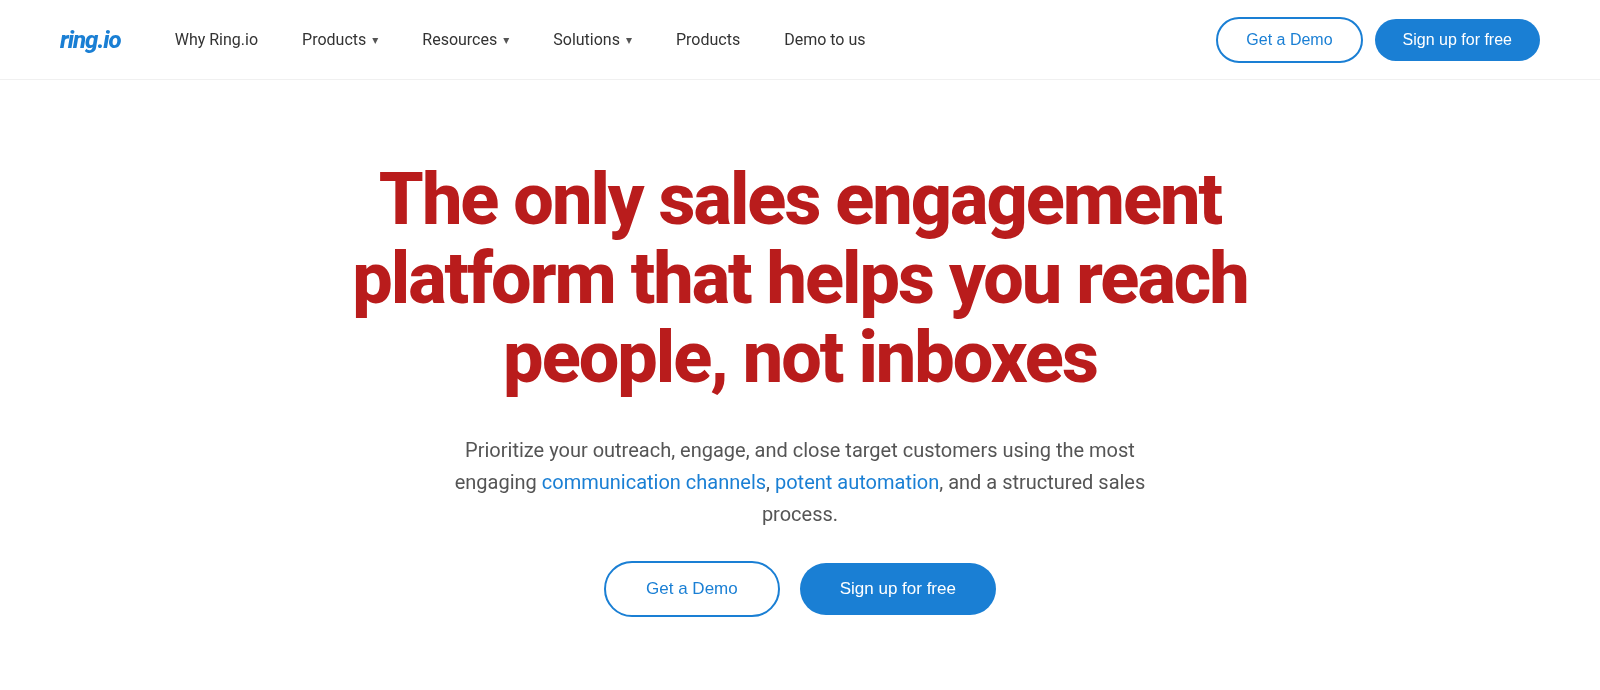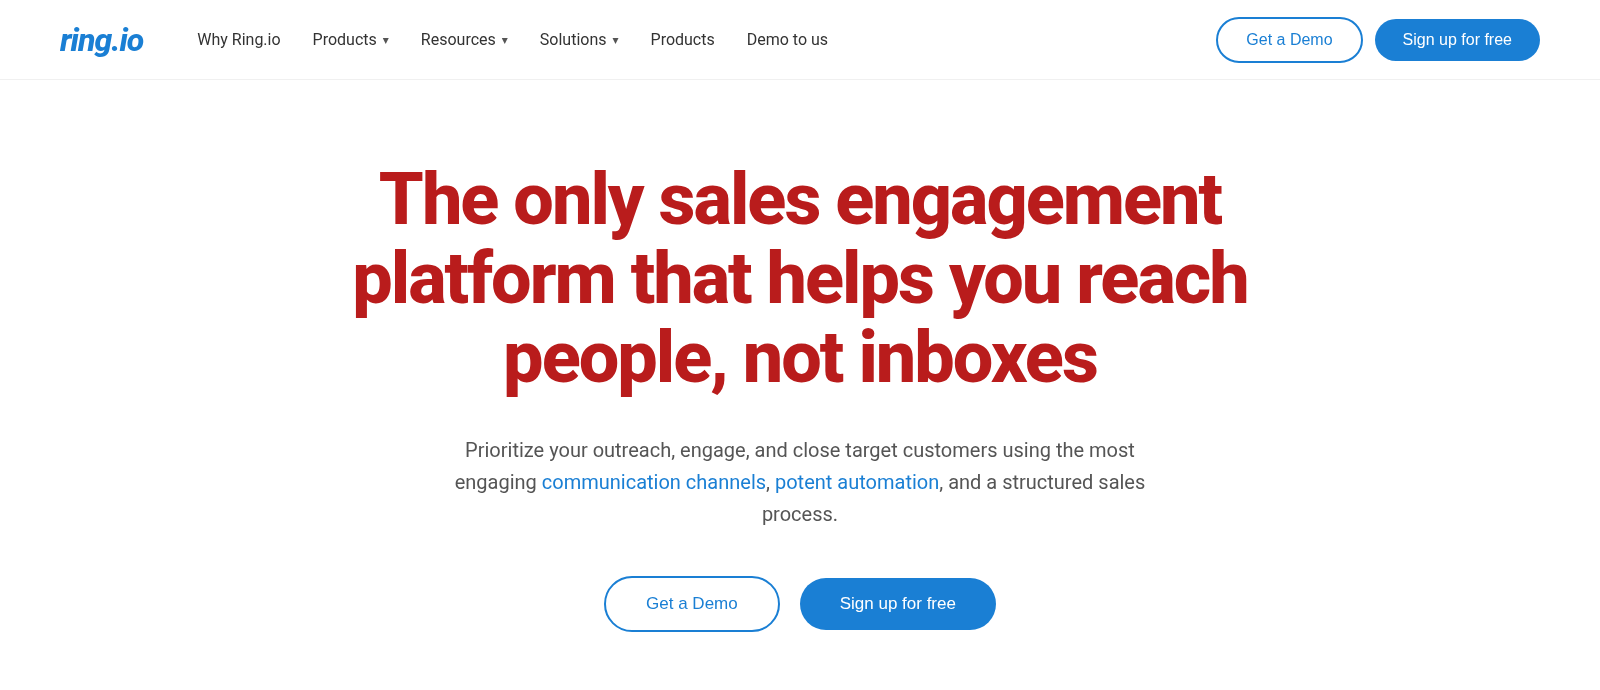--- a/index.html
+++ b/index.html
@@ -29,31 +29,31 @@
     }
 
     .logo {
       display: flex;
       align-items: center;
       margin-right: 40px;
       text-decoration: none;
     }
 
     .logo-text {
-      font-size: 32px;
+      font-size: 24px;
       font-weight: 800;
       color: #1a7fd4;
       font-style: italic;
       letter-spacing: -1px;
     }
 
     .nav-links {
       display: flex;
       align-items: center;
-      gap: 4px;
+      gap: 16px;
       flex: 1;
     }
 
     .nav-item {
       display: flex;
       align-items: center;
       gap: 4px;
       padding: 8px 14px;
       font-size: 16px;
       color: #333333;
@@ -135,21 +135,21 @@
       letter-spacing: -2px;
       max-width: 900px;
       margin-bottom: 36px;
     }
 
     .hero-subtitle {
       font-size: 20px;
       color: #555555;
       line-height: 1.6;
       max-width: 720px;
-      margin-bottom: 46px;
+      margin-bottom: 31px;
     }
 
     .hero-subtitle a {
       color: #1a7fd4;
       text-decoration: none;
     }
 
     .hero-buttons {
       display: flex;
       gap: 20px;

